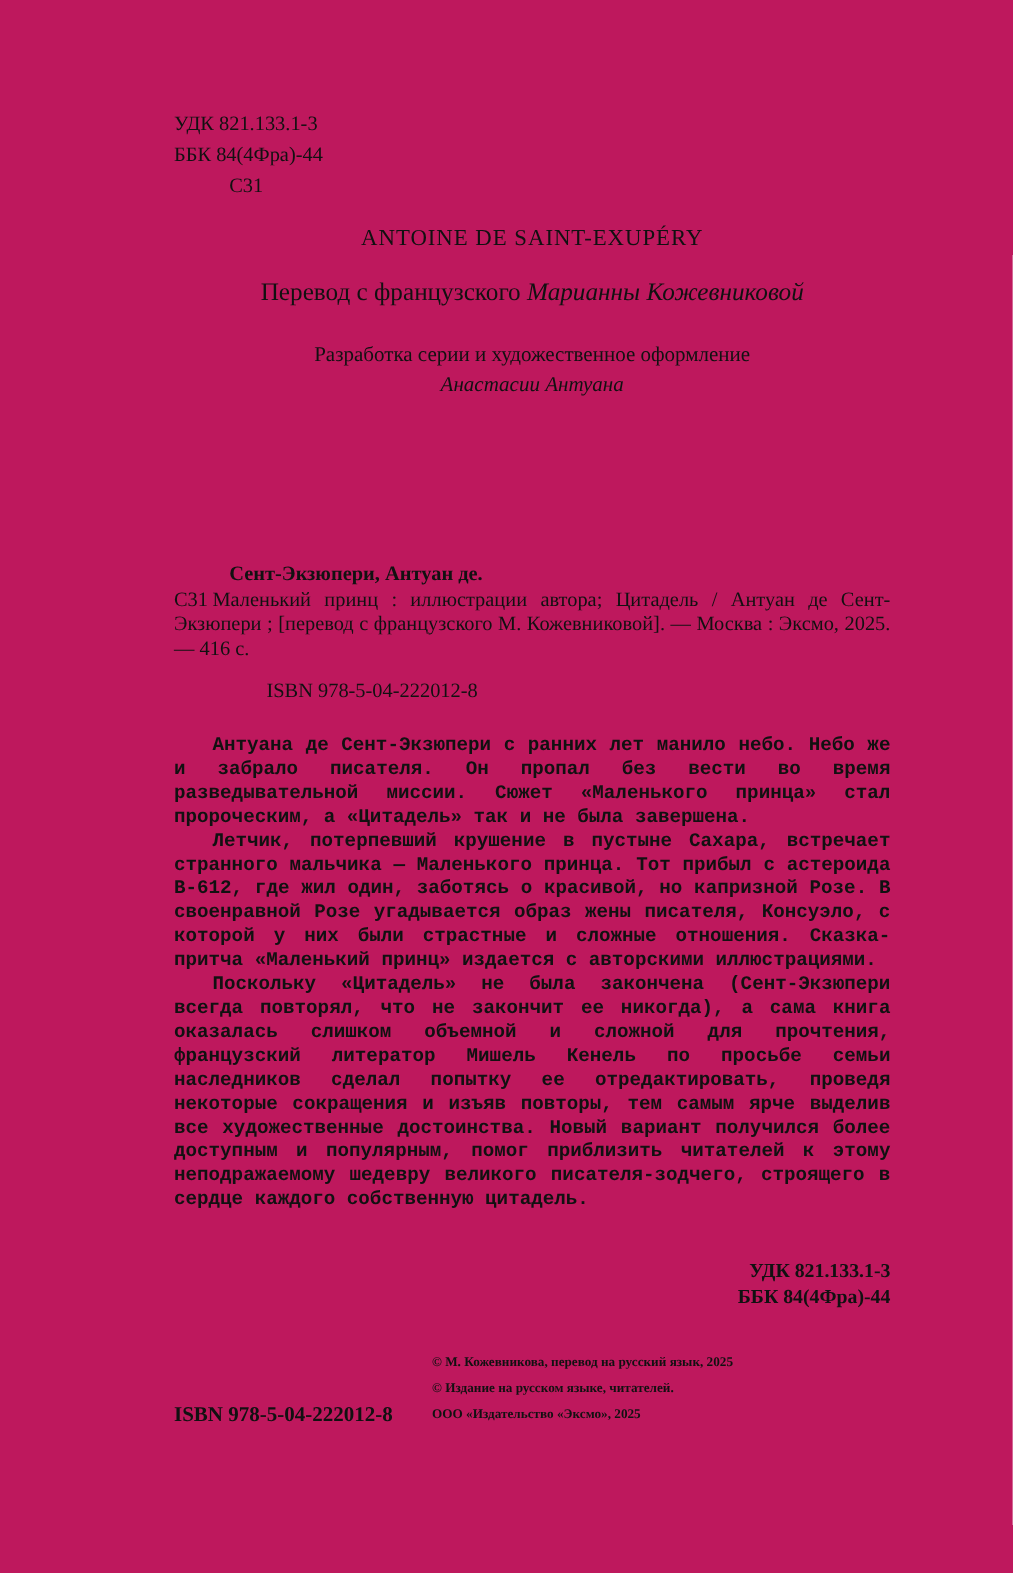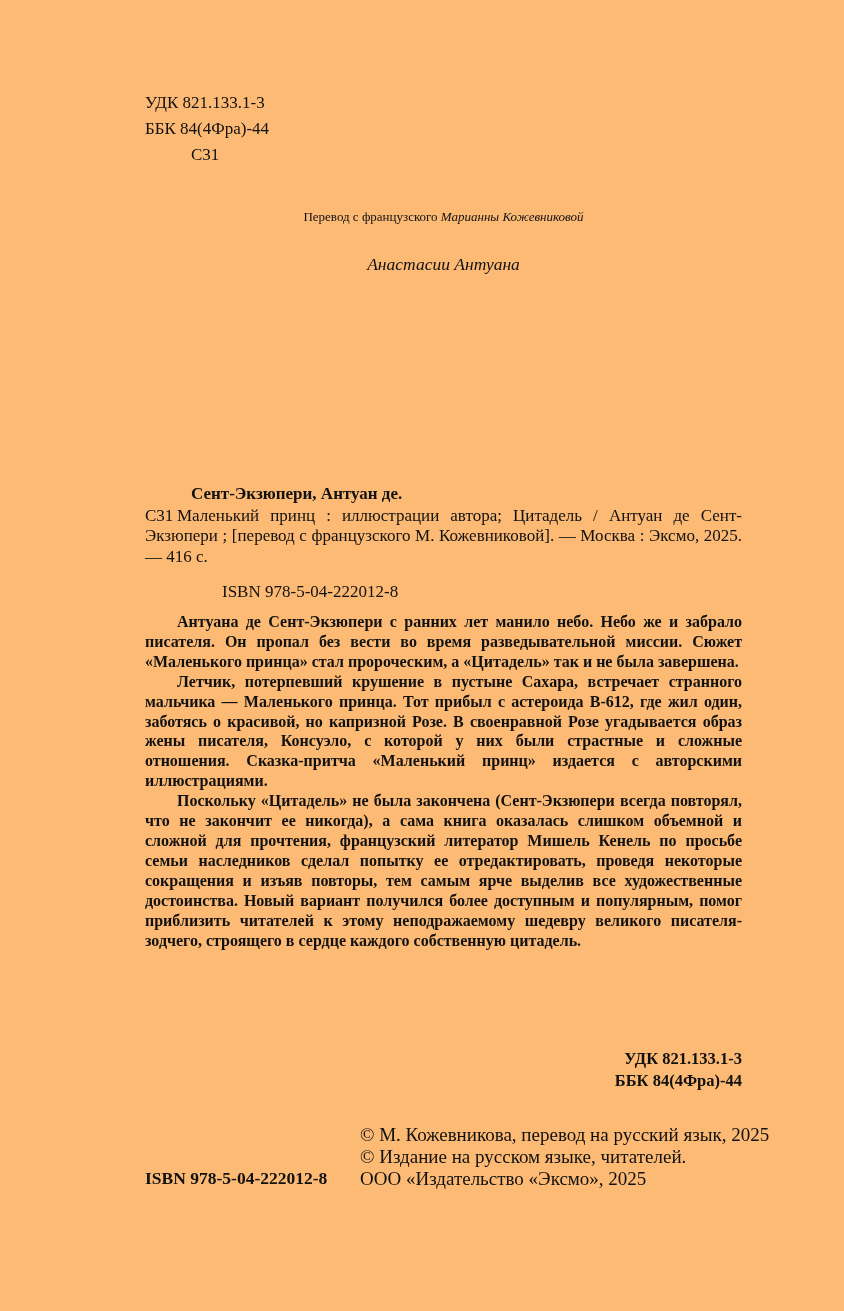--- a/index.html
+++ b/index.html
@@ -5,21 +5,21 @@
   html, body {
     margin: 0;
     padding: 0;
     background: #ffffff;
   }
   .page {
     position: relative;
     width: 844px;
     height: 1311px;
     margin: 0 auto;
-    background: #fdba74;
+    background: #be185d;
     color: #111111;
     font-family: "Liberation Serif", "DejaVu Serif", serif;
     overflow: hidden;
   }
   .col {
     position: absolute;
     left: 145px;
     width: 597px;
   }
   
@@ -42,31 +42,31 @@
     letter-spacing: 0.8px;
   }
   .latin-titles {
     margin-top: 16px;
     font-size: 18.5px;
     line-height: 26px;
     letter-spacing: 0.5px;
   }
   .translation-line {
     margin-top: 21px;
-    font-size: 13px;
+    font-size: 21px;
   }
   .design-block {
     margin-top: 27px;
     font-size: 17.5px;
     line-height: 25px;
   }
   .italic { font-style: italic; }
   
   .biblio {
-    top: 484px;
+    top: 468px;
     font-size: 17px;
     line-height: 20.6px;
   }
   .biblio-author {
     font-weight: bold;
     margin-left: 46px;
     margin-bottom: 1px;
   }
   .biblio-row { position: relative; }
   .biblio-code {
@@ -84,36 +84,37 @@
   }
   
   .annotation { top: 612px; }
   .annotation p {
     margin: 0;
     font-size: 16px;
     line-height: 19.9px;
     font-weight: bold;
     text-align: justify;
     text-indent: 32px;
+    font-family: Liberation Mono, monospace;
   }
   
   .footer-codes {
     top: 1048px;
     text-align: right;
     font-weight: bold;
     font-size: 16.5px;
     line-height: 22px;
     white-space: nowrap;
   }
   
   .bottom-block { top: 1124px; }
   .copyright-lines {
     margin-left: 215px;
-    font-weight: normal;
-    font-size: 19px;
+    font-weight: bold;
+    font-size: 11px;
     line-height: 22px;
     white-space: nowrap;
   }
   .bottom-isbn {
     position: absolute;
     left: 0;
     top: 44px;
     font-weight: bold;
     font-size: 17.5px;
     white-space: nowrap;
@@ -124,22 +125,24 @@
 
 <div class="page">
 
   <div class="col top-codes">
     <div>УДК 821.133.1-3</div>
     <div>ББК 84(4Фра)-44</div>
     <div class="indent">С31</div>
   </div>
 
   <div class="col center-block">
+    <div class="latin-author">ANTOINE DE SAINT-EXUPÉRY</div>
     <div class="translation-line"><span>Перевод с французского </span><span class="italic">Марианны Кожевниковой</span></div>
     <div class="design-block">
+      <div>Разработка серии и художественное оформление</div>
       <div class="italic">Анастасии Антуана</div>
     </div>
   </div>
 
   <div class="col biblio">
     <div class="biblio-author">Сент-Экзюпери, Антуан де.</div>
     <div class="biblio-row">
       <span class="biblio-code">С31</span>
       <div class="biblio-desc">Маленький принц : иллюстрации автора; Цитадель / Антуан де Сент-Экзюпери ; [перевод с французского М. Кожевниковой]. — Москва : Эксмо, 2025. — 416 с.</div>
     </div>

